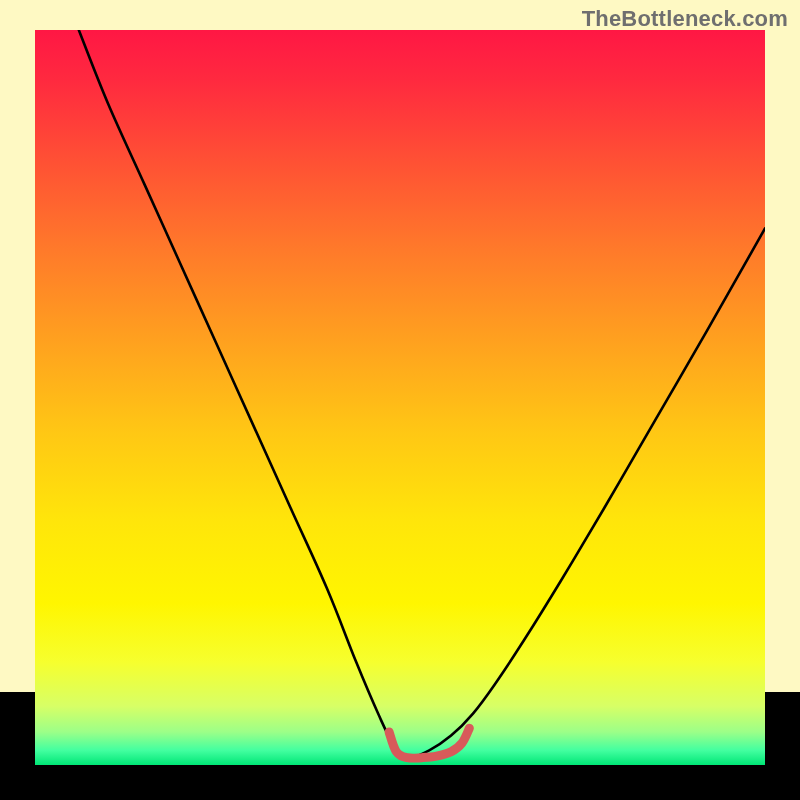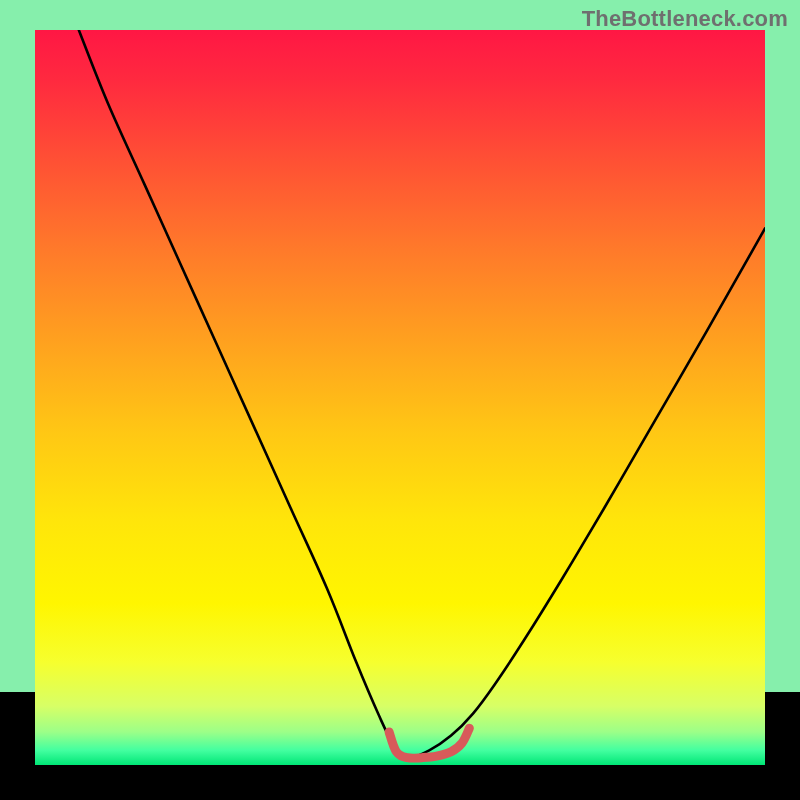--- a/index.html
+++ b/index.html
@@ -8,21 +8,21 @@
     width: 800px;
     height: 800px;
     background: #000;
     overflow: hidden;
     font-family: Arial, Helvetica, sans-serif;
   }
   .frame {
     position: relative;
     width: 800px;
     height: 692px;
-    background: #86efac;
+    background: #fef9c3;
   }
   .watermark {
     position: absolute;
     top: 6px;
     right: 12px;
     color: #6f6f6f;
     font-size: 22px;
     font-weight: 600;
     letter-spacing: 0.2px;
     z-index: 10;

